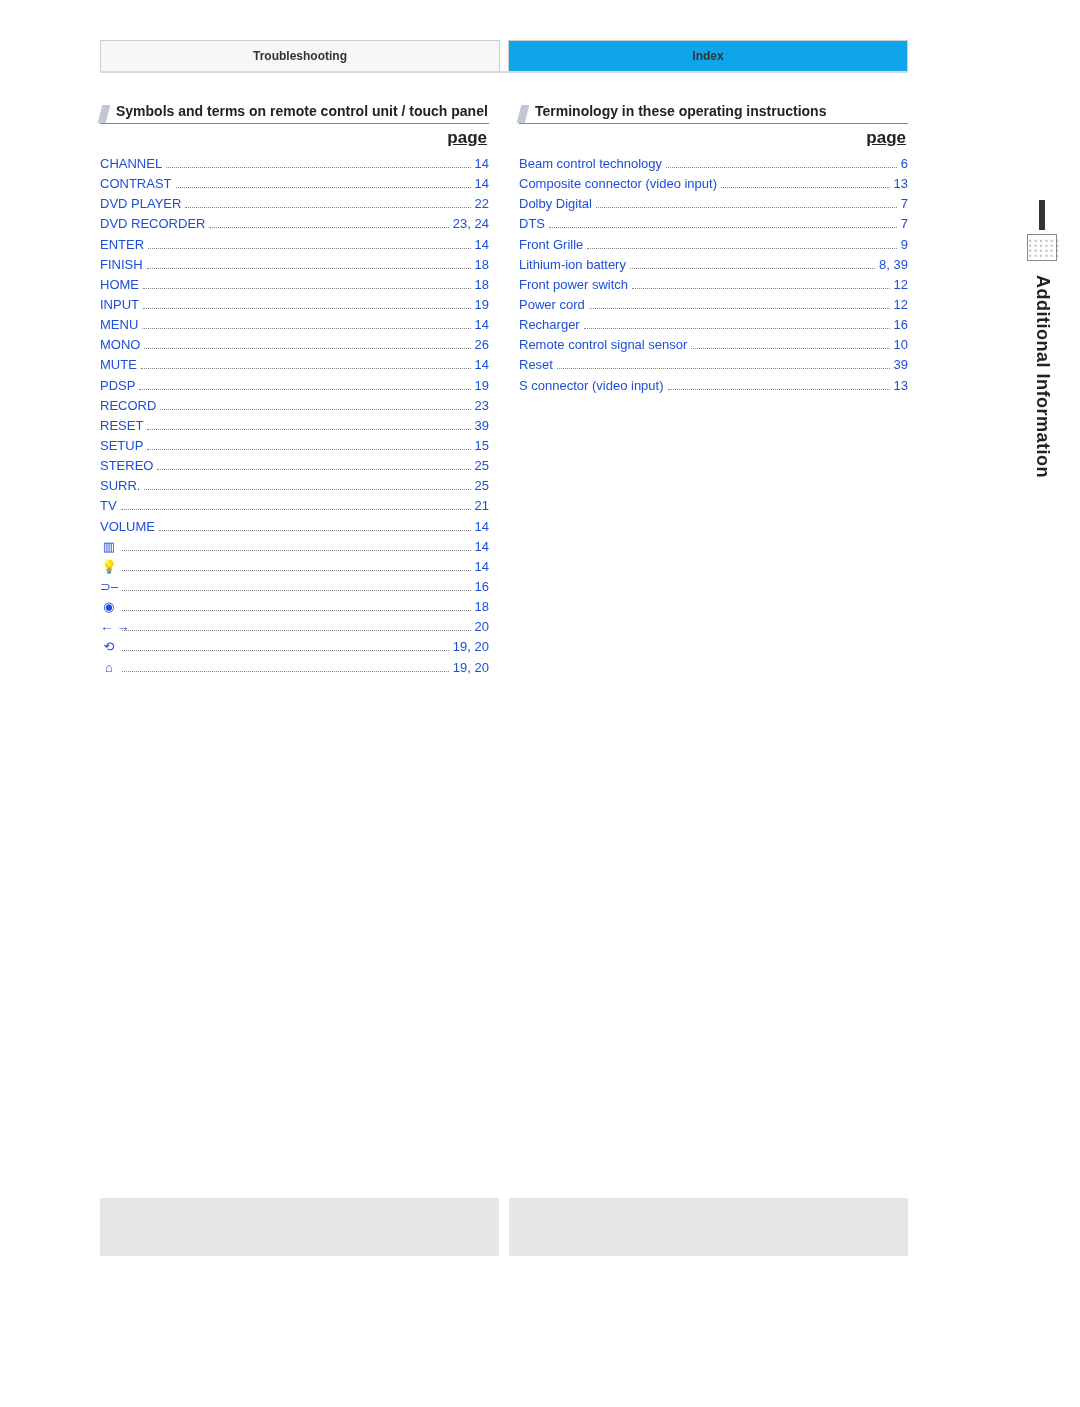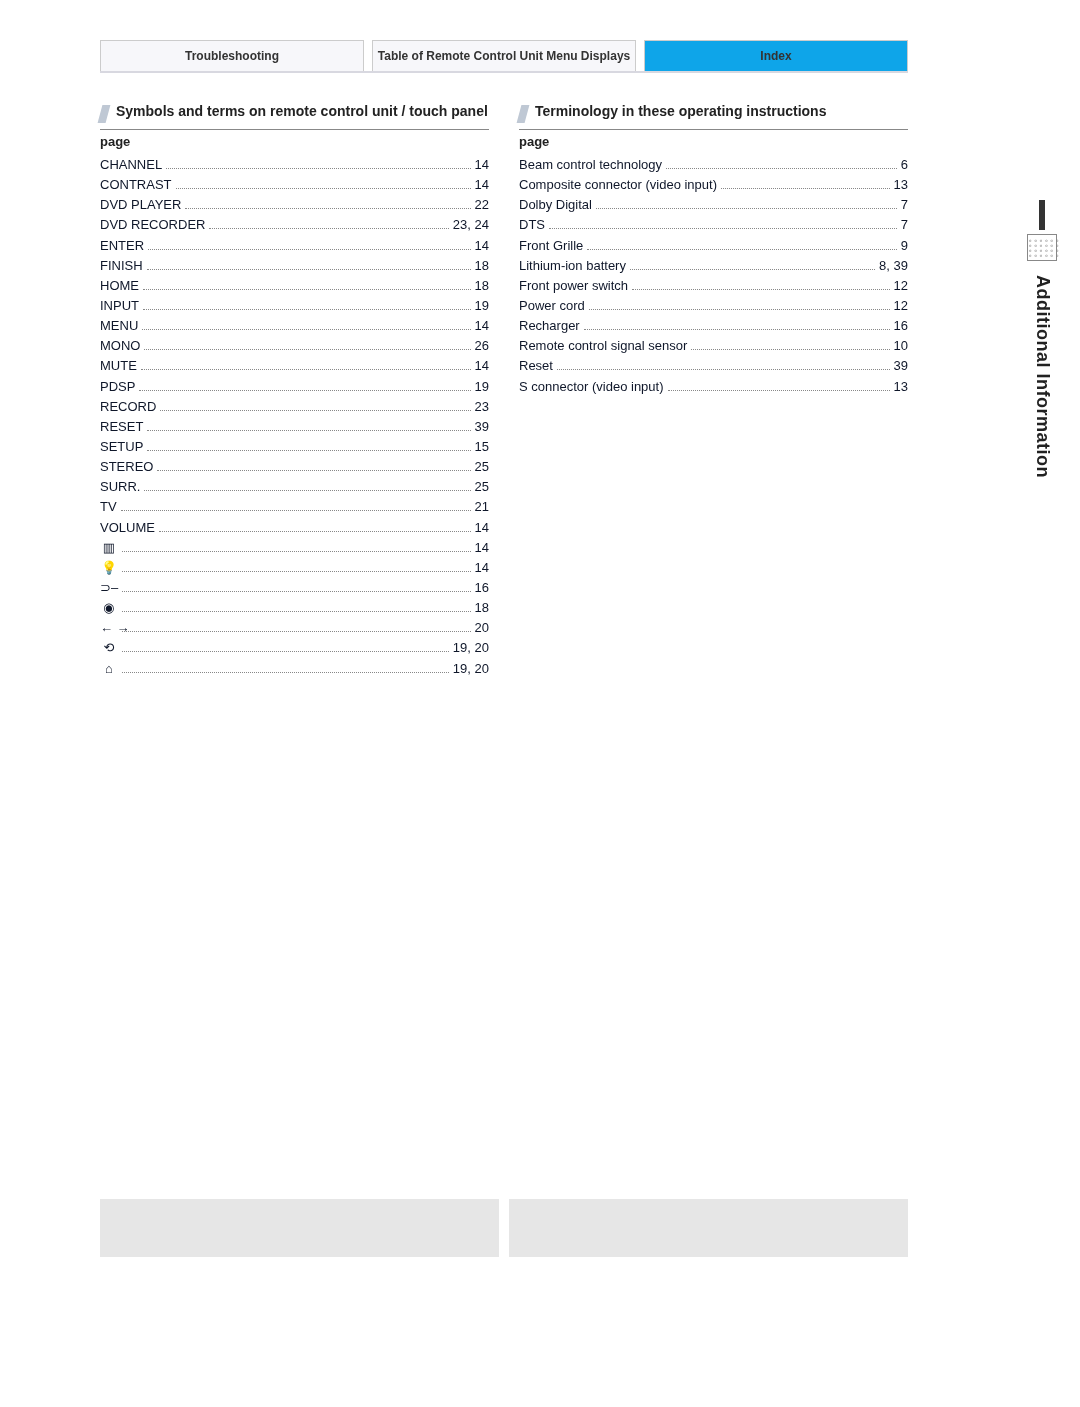--- a/index.html
+++ b/index.html
@@ -38,46 +38,48 @@
     display: flex;
     margin: 0 100px;
     gap: 30px;
   }
   .col { flex: 1; }
   .sec-title {
     display: flex;
     align-items: flex-start;
     gap: 8px;
     border-bottom: 1px solid #888;
-    padding-bottom: 6px;
+    padding-bottom: 0;
     margin-bottom: 4px;
   }
   .sec-title .tick {
     width: 8px;
     height: 18px;
     background: #bfc8d4;
     transform: skewX(-15deg);
     flex-shrink: 0;
     margin-top: 2px;
   }
   .sec-title .label {
     font-size: 14px;
     font-weight: bold;
     line-height: 1.25;
   }
   .page-head {
-    font-size: 13px;
+    text-align: right;
+    font-size: 17px;
     font-weight: bold;
     margin: 2px 2px 6px 0;
+    text-decoration: underline;
   }
   .entry {
     display: flex;
     align-items: baseline;
     font-size: 13px;
-    color: #0f172a;
+    color: #1d4ed8;
     line-height: 1.55;
     white-space: nowrap;
   }
   .entry .term { flex: 0 0 auto; }
   .entry .dots {
     flex: 1;
     border-bottom: 1px dotted #888;
     margin: 0 4px 3px 4px;
     height: 0.7em;
   }
@@ -141,21 +143,20 @@
     font-weight: bold;
     margin: 30px 0 20px 0;
   }
 </style>
 </head>
 <body>
 
 <div class="page">
   <div class="tabs">
     <div class="tab light">Troubleshooting</div>
-    <div class="tab light">Table of Remote Control Unit Menu Displays</div>
     <div class="tab">Index</div>
   </div>
 
   <div class="cols">
     <div class="col">
       <div class="sec-title">
         <span class="tick"></span>
         <span class="label">Symbols and terms on remote control unit / touch panel</span>
       </div>
       <div class="page-head">page</div>

